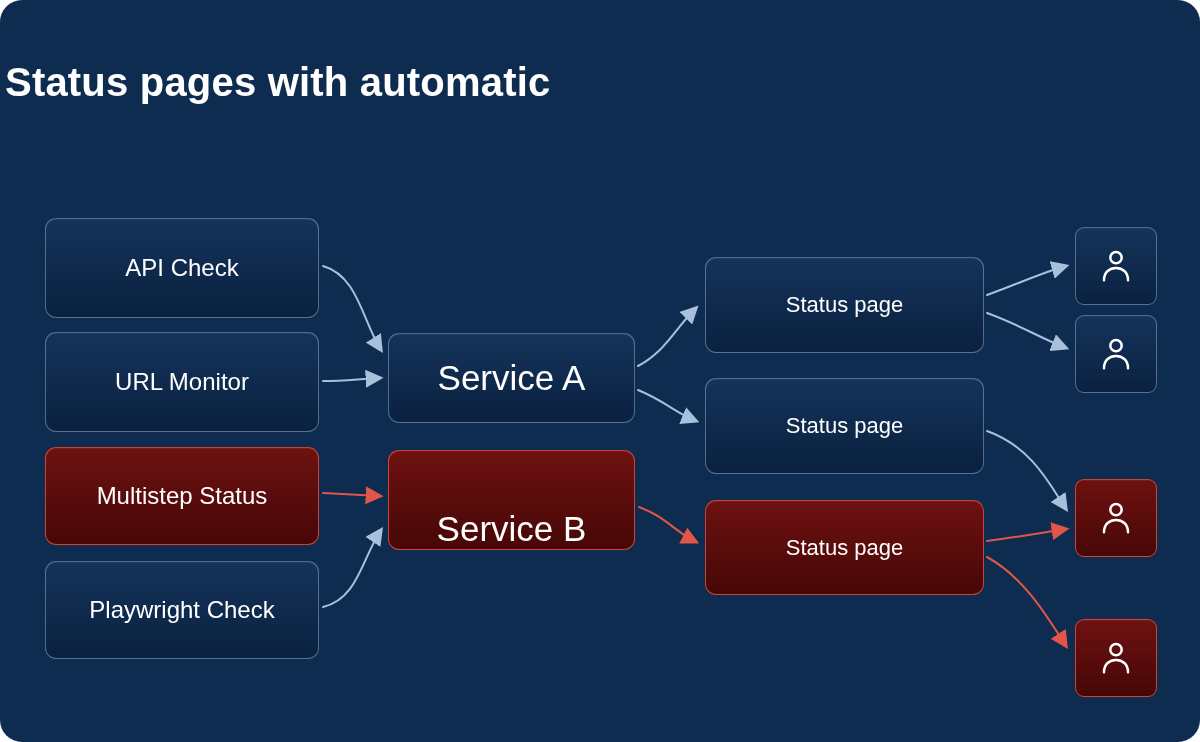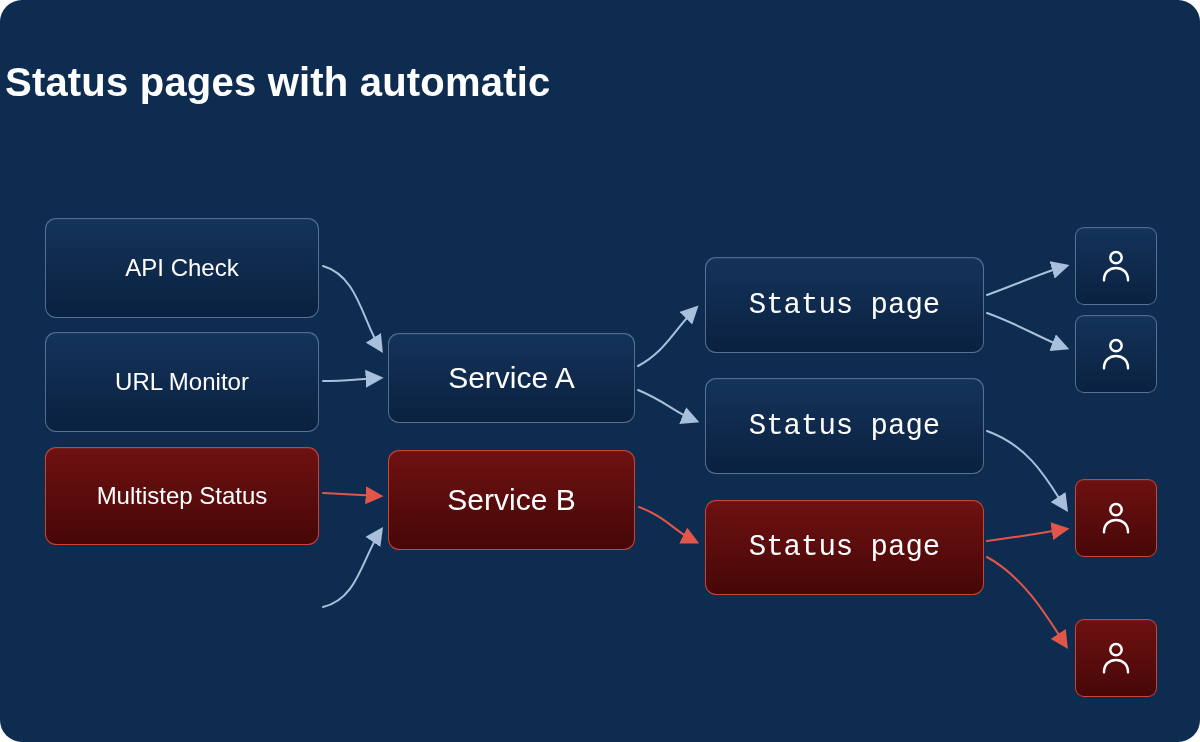--- a/index.html
+++ b/index.html
@@ -22,22 +22,22 @@
     background:linear-gradient(180deg,#14335a 0%,#0a2140 100%);
     border:1px solid rgba(140,168,202,.55);
     box-shadow:inset 0 1px 0 rgba(255,255,255,.05);
   }
   .node.red{
     background:linear-gradient(180deg,#6e1111 0%,#470707 100%);
     border:1px solid rgba(213,74,58,.9);
     box-shadow:inset 0 1px 0 rgba(255,255,255,.05);
   }
   .check-label{font-size:24px;font-weight:500;}
-  .service-label{font-size:30px;font-weight:500;}
-  .status-label{font-size:29px;font-weight:500;font-family:Liberation Mono, monospace;}
+  .service-label{font-size:35px;font-weight:500;}
+  .status-label{font-size:22px;font-weight:500;}
   .user-box{
     position:absolute;width:80px;height:76px;border-radius:9px;
     display:flex;align-items:center;justify-content:center;
   }
   .user-box svg{display:block;}
 </style>
 </head>
 <body>
 
 <div class="canvas">
@@ -71,25 +71,28 @@
 
   <div class="node navy" style="left:45px;top:218px;width:272px;height:98px;">
     <span class="check-label">API Check</span>
   </div>
   <div class="node navy" style="left:45px;top:332px;width:272px;height:98px;">
     <span class="check-label">URL Monitor</span>
   </div>
   <div class="node red" style="left:45px;top:447px;width:272px;height:96px;">
     <span class="check-label">Multistep Status</span>
   </div>
+  <div class="node navy" style="left:45px;top:561px;width:272px;height:96px;">
+    <span class="check-label">Playwright Check</span>
+  </div>
 
   <div class="node navy" style="left:388px;top:333px;width:245px;height:88px;">
     <span class="service-label">Service A</span>
   </div>
-  <div class="node red" style="left:388px;top:450px;width:245px;height:98px;">
+  <div class="node red" style="left:388px;top:450px;width:245px;height:98px;align-items:flex-end;">
     <span class="service-label">Service B</span>
   </div>
 
   <div class="node navy" style="left:705px;top:257px;width:277px;height:94px;">
     <span class="status-label">Status page</span>
   </div>
   <div class="node navy" style="left:705px;top:378px;width:277px;height:94px;">
     <span class="status-label">Status page</span>
   </div>
   <div class="node red" style="left:705px;top:500px;width:277px;height:93px;">

